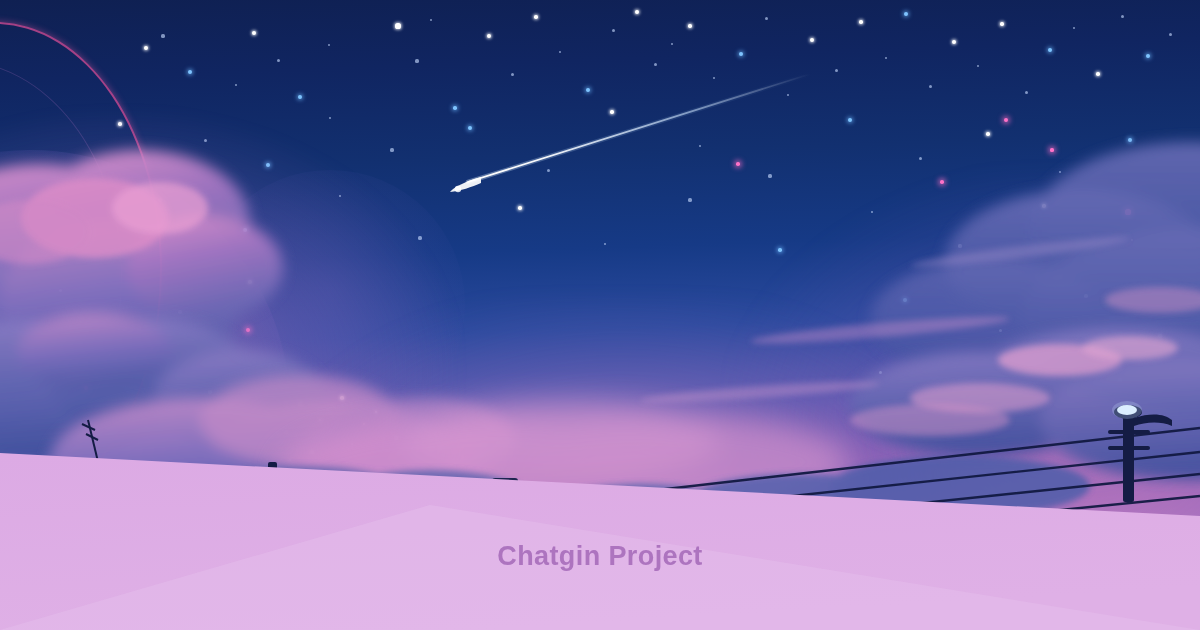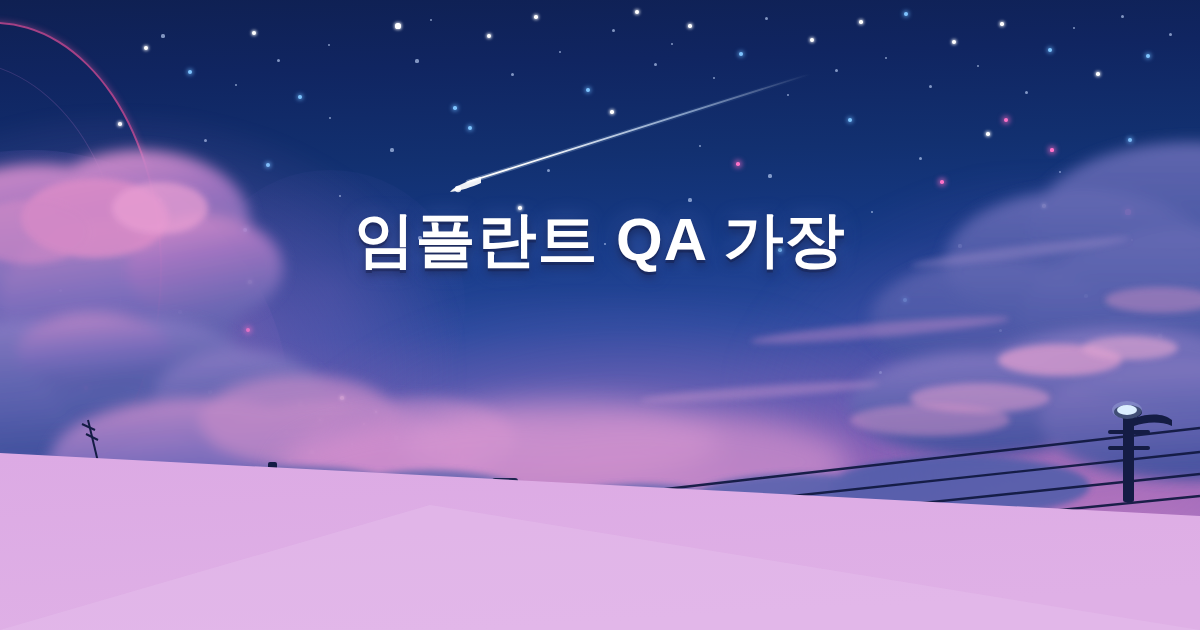--- a/index.html
+++ b/index.html
@@ -446,17 +446,19 @@
       <linearGradient id="groundGrad" x1="0" y1="0" x2="0.4" y2="1">
         <stop offset="0%" stop-color="#dcaae4"></stop>
         <stop offset="100%" stop-color="#dfb0e6"></stop>
       </linearGradient>
     </defs>
     <polygon points="0,453 1200,516 1200,630 0,630" fill="url(#groundGrad)"></polygon>
     <polygon points="0,630 430,505 1200,630" fill="#e3bbeb" opacity="0.58"></polygon>
   </svg>
 
   <div class="title-block">
-    <div class="title-line">임플란트 QA 가장</div>
   </div>
 
+  <div class="footer">
+    <span class="footer-text">Chatgin Project</span>
+  </div>
 
 </div>
 
 </body></html>

